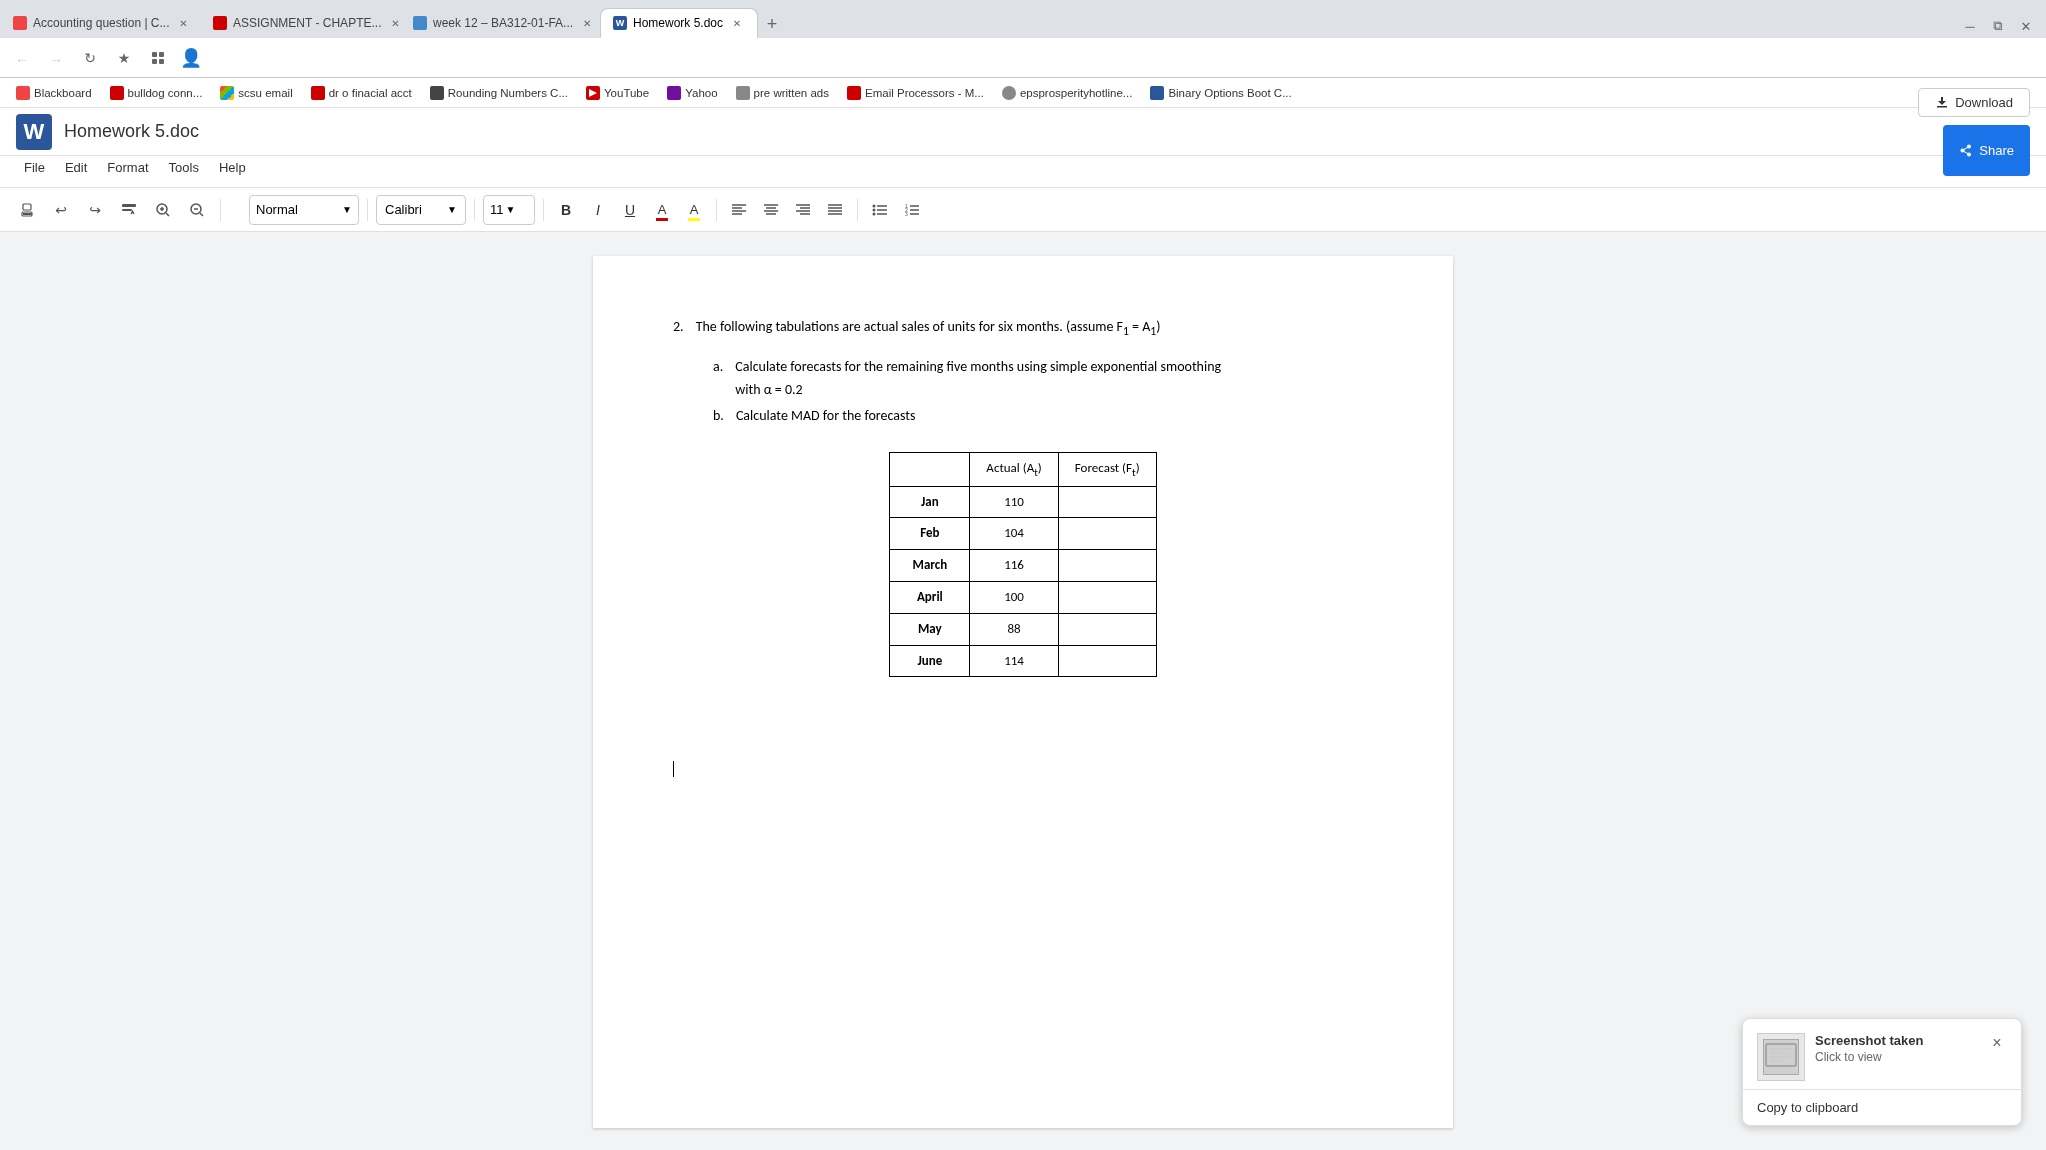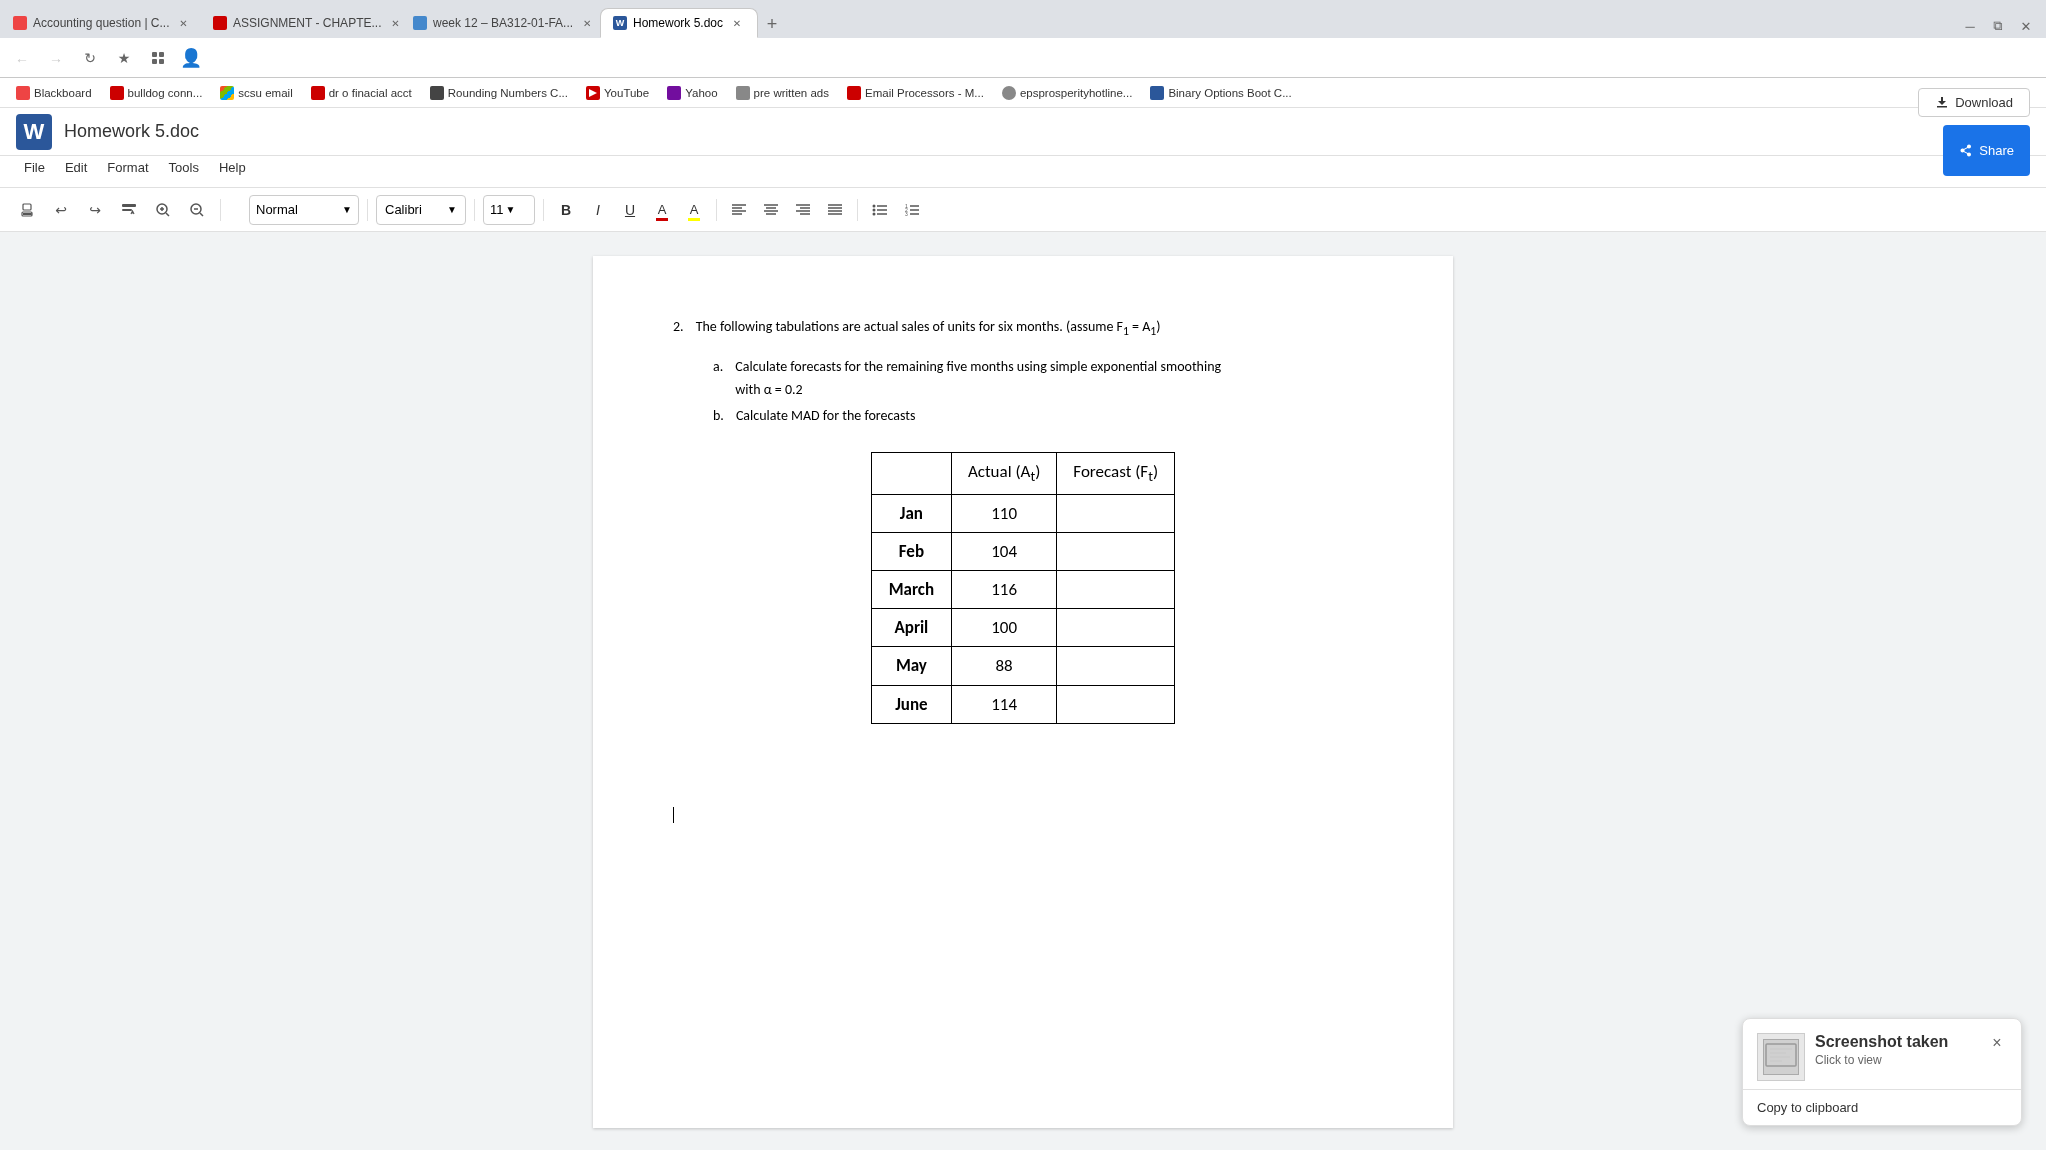--- a/index.html
+++ b/index.html
@@ -318,21 +318,21 @@
     }
 
     .data-table {
       border-collapse: collapse;
       margin: 24px auto;
     }
     .data-table th, .data-table td {
       border: 1px solid #000;
       padding: 5px 16px;
       text-align: center;
-      font-size: 17px;
+      font-size: 13px;
       min-width: 80px;
     }
     .data-table th {
       font-weight: normal;
       background: #fff;
     }
     .data-table .month-col {
       font-weight: bold;
     }
 
@@ -371,21 +371,21 @@
       display: flex; align-items: center; justify-content: center;
       flex-shrink: 0;
     }
     .screenshot-preview-inner {
       width: 36px; height: 36px;
       background: #d0d0d0;
       border: 1px solid #aaa;
     }
     .screenshot-text { flex: 1; }
     .screenshot-title {
-      font-size: 16px;
+      font-size: 13px;
       font-weight: bold;
       color: #333;
     }
     .screenshot-subtitle {
       font-size: 12px;
       color: #666;
       margin-top: 2px;
     }
     .screenshot-close {
       width: 20px; height: 20px;

